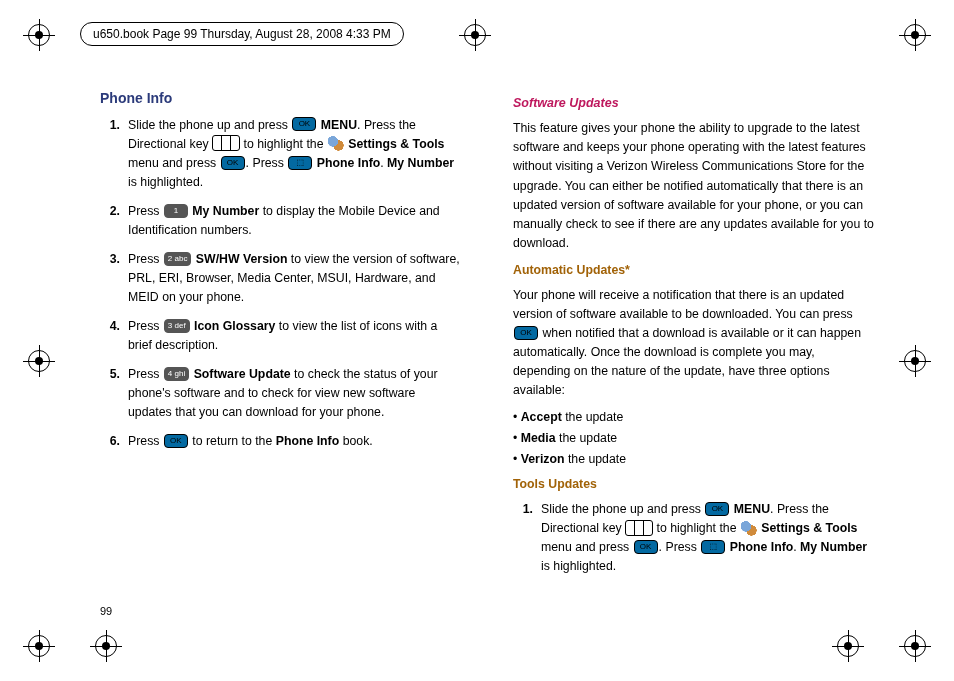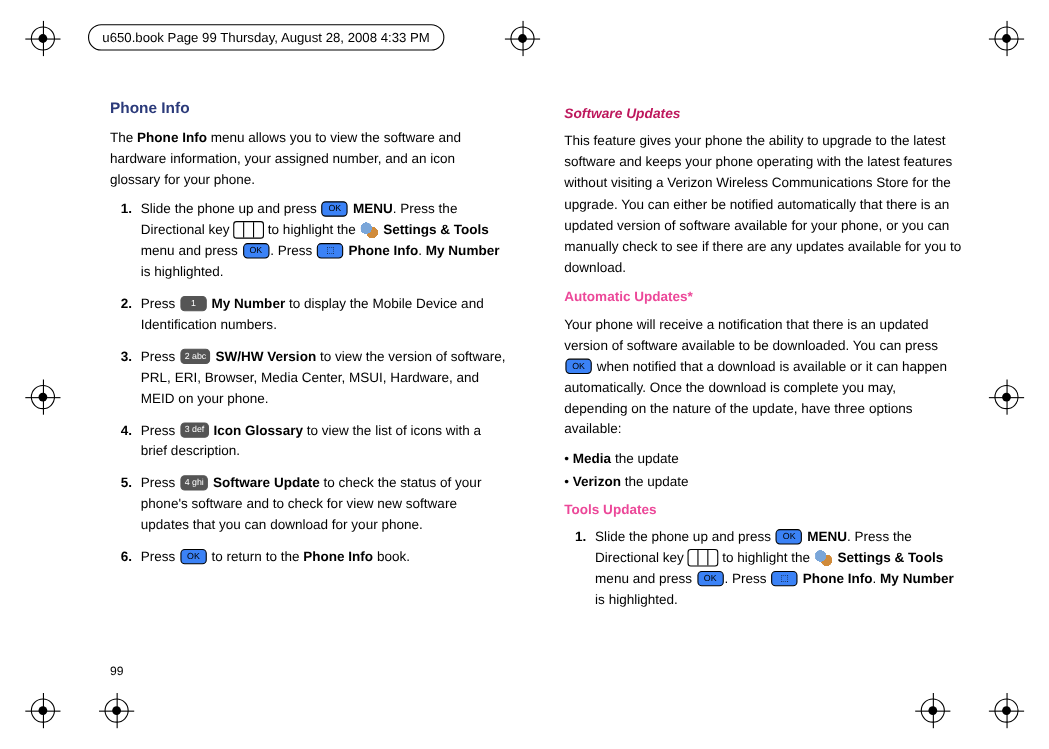--- a/index.html
+++ b/index.html
@@ -83,21 +83,21 @@
   }
   h3.sub-blue {
     font-size: 12.5px;
     color: #be185d;
     font-weight: bold;
     font-style: italic;
     margin: 6px 0 6px 0;
   }
   h3.sub-teal {
     font-size: 12.3px;
-    color: #ec4899;
+    color: #a16207;
     font-weight: bold;
     margin: 6px 0 6px 0;
   }
 
   p { margin: 0 0 8px 0; }
 
   ol.steps {
     list-style: none;
     padding: 0;
     margin: 0 0 4px 0;
@@ -134,21 +134,21 @@
     display: inline-block;
     vertical-align: middle;
     border: 1px solid #000;
     border-radius: 4px;
     font-size: 8px;
     line-height: 11px;
     padding: 0 3px;
     min-width: 16px;
     height: 12px;
     text-align: center;
-    background: #3b82f6;
+    background: #0369a1;
     margin: 0 1px;
     position: relative;
     top: -1px;
   }
   .key-dark {
     background: #555;
     color: #fff;
     border-color: #555;
   }
   .key-dpad {
@@ -216,23 +216,20 @@
       <span></span>
     </div>
 
   <div class="book-tag">u650.book  Page 99  Thursday, August 28, 2008  4:33 PM</div>
 
   <div class="content">
 
     <div class="col">
       <h2 class="section">Phone Info</h2>
 
-      <p>
-        <span>The </span><span class="b">Phone Info</span><span> menu allows you to view the software and hardware information, your assigned number, and an icon glossary for your phone.</span>
-      </p>
 
       <ol class="steps">
 
         <li>
           <span class="num">1.</span>
           <span class="body">
             <span>Slide the phone up and press </span>
             <span class="key">OK</span>
             <span class="b"> MENU</span><span>. Press the Directional key </span>
             <span class="key-dpad"></span>
@@ -298,20 +295,21 @@
       <p>This feature gives your phone the ability to upgrade to the latest software and keeps your phone operating with the latest features without visiting a Verizon Wireless Communications Store for the upgrade. You can either be notified automatically that there is an updated version of software available for your phone, or you can manually check to see if there are any updates available for you to download.</p>
 
       <h3 class="sub-teal">Automatic Updates*</h3>
       <p>
         <span>Your phone will receive a notification that there is an updated version of software available to be downloaded. You can press </span>
         <span class="key">OK</span>
         <span> when notified that a download is available or it can happen automatically. Once the download is complete you may, depending on the nature of the update, have three options available:</span>
       </p>
 
       <ul class="bullets">
+        <li><span class="b">Accept</span><span> the update</span></li>
         <li><span class="b">Media</span><span> the update</span></li>
         <li><span class="b">Verizon</span><span> the update</span></li>
       </ul>
 
       <h3 class="sub-teal">Tools Updates</h3>
 
       <ol class="steps">
         <li>
           <span class="num">1.</span>
           <span class="body">

